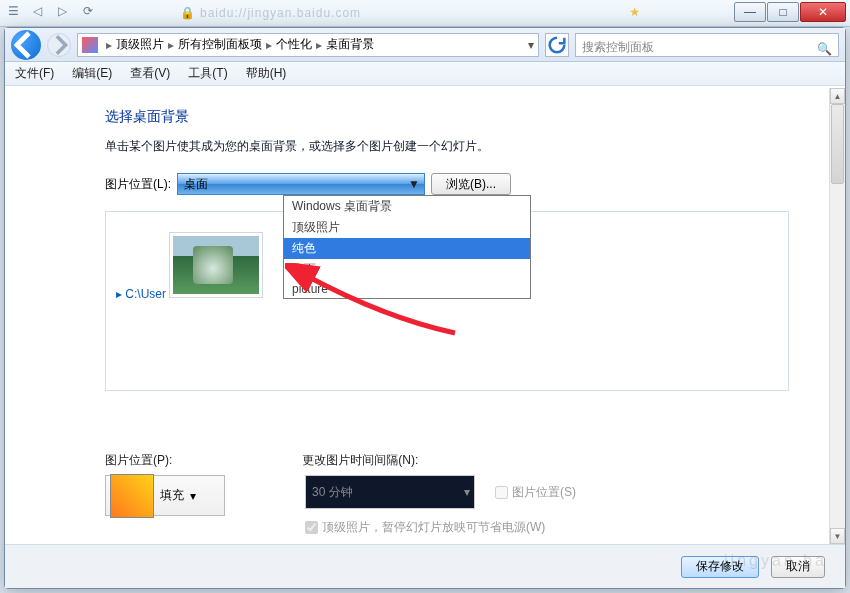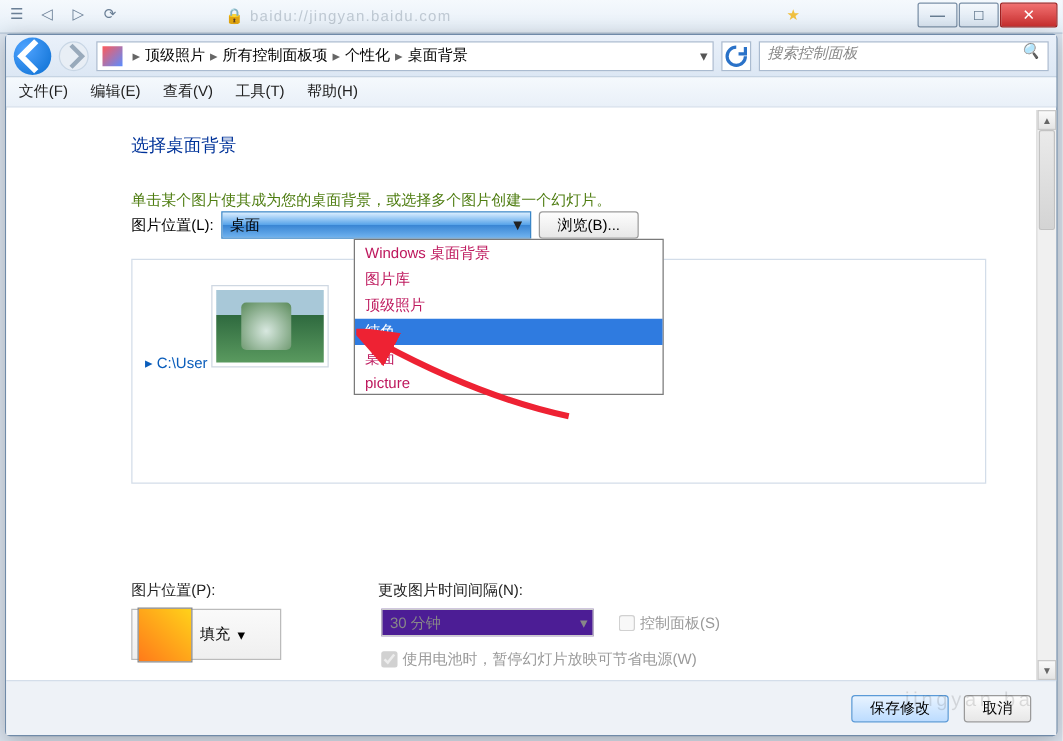--- a/index.html
+++ b/index.html
@@ -16,51 +16,51 @@
 
 .explorer{position:absolute;left:4px;top:27px;right:4px;bottom:4px;background:#fff;border:1px solid #6f8aa8;border-radius:4px;box-shadow:0 4px 18px rgba(0,0,0,.25)}
 .nav-row{height:34px;background:linear-gradient(#eaf1fa,#dce7f4);border-bottom:1px solid #b6c7da;display:flex;align-items:center;padding:0 6px;gap:6px}
 .nav-back{width:30px;height:30px;border-radius:50%;background:radial-gradient(circle at 30% 30%,#4fa3ff,#0a6ed1);display:flex;align-items:center;justify-content:center;color:#fff}
 .nav-fwd{width:24px;height:24px;border-radius:50%;background:#e8eef5;border:1px solid #c8d6e5;display:flex;align-items:center;justify-content:center;color:#9ab}
 .crumb-box{flex:1;height:24px;background:#fff;border:1px solid #aabbd0;display:flex;align-items:center;padding:0 4px}
 .crumb-icon{width:16px;height:16px;background:linear-gradient(135deg,#ff5a5a,#5a8cff);margin-right:4px}
 .crumb-sep{color:#666;margin:0 4px}
 .crumb-drop{margin-left:auto;color:#555}
 .refresh{width:24px;height:24px;border:1px solid #aabbd0;background:#fff;display:flex;align-items:center;justify-content:center;color:#2a72c8}
-.search-box{width:232px;height:24px;background:#fff;border:1px solid #aabbd0;display:flex;align-items:flex-start;padding:0 6px;color:#888;font-style:italic;position:relative}
+.search-box{width:264px;height:24px;background:#fff;border:1px solid #aabbd0;display:flex;align-items:flex-end;padding:0 6px;color:#888;position:relative}
 .search-box .mag{position:absolute;right:6px;color:#3a7ac8}
 
 .menu-row{height:24px;background:linear-gradient(#f5f9fd,#e9f0f8);border-bottom:1px solid #d4deea;display:flex;align-items:center;padding:0 10px;gap:18px;color:#222}
 
 .content{position:absolute;top:60px;left:0;right:16px;bottom:44px;background:#fff;padding:20px 40px 0 100px;overflow:hidden}
-.page-title{color:#003399;font-size:14px;margin-bottom:26px}
-.page-sub{color:#4d7c0f;}
+.page-title{color:#003399;font-size:14px;margin-bottom:12px}
+.page-sub{color:#0f172a;margin-bottom:18px}
 .row{display:flex;align-items:center;gap:6px;margin-bottom:6px}
 .combo{width:248px;height:22px;background:linear-gradient(#dbeeff,#5aa5ea 48%,#3a86d4 52%,#6fb2ef);border:1px solid #3a86c8;color:#000;display:flex;align-items:center;padding:0 6px;position:relative}
 .combo .arrow{position:absolute;right:4px;color:#222}
 .btn{height:22px;padding:0 14px;background:linear-gradient(#fdfdfd,#e7e7e7);border:1px solid #9a9a9a;border-radius:3px;color:#000;display:flex;align-items:center}
 .btn.small{padding:0 10px}
 .drop-list{position:absolute;left:178px;top:22px;width:248px;background:#fff;border:1px solid #7a7a7a;z-index:50}
-.drop-list .opt{padding:2px 8px;color:#be185d}
+.drop-list .opt{padding:2px 8px;color:#404040}
 .drop-list .opt.sel{background:#2f7be0;color:#fff}
 .rel{position:relative}
 .below-row{margin-top:8px;display:flex;gap:10px}
 .pic-panel{margin-top:16px;border:1px solid #d3dde9;height:180px;padding:10px;position:relative}
 .pic-panel .path{color:#0a5dbb;font-size:12px}
 .thumb-wrap{display:inline-block;margin-top:10px;border:1px solid #cfd8e2;padding:3px;position:relative;background:#fff}
 .thumb-wrap input{position:absolute;left:4px;top:4px}
 .thumb{width:86px;height:58px;background:linear-gradient(180deg,#a8c8d8 0%,#a8c8d8 35%,#2f6a3f 35%,#5a9a5f 100%);position:relative}
 .thumb::after{content:"";position:absolute;left:20px;top:10px;width:40px;height:38px;background:radial-gradient(circle at 50% 60%,#d8e8e0,#5a8a5a);border-radius:4px}
 
 .bottom-opts{position:absolute;bottom:8px;left:100px;right:40px}
 .bottom-opts .lbls{display:flex;gap:130px;color:#222;margin-bottom:6px}
 .bottom-ctrls{display:flex;gap:80px;align-items:flex-start}
 .fit-combo{width:120px;height:41px;border:1px solid #bbb;display:flex;align-items:center;padding:4px;gap:6px;background:linear-gradient(#fafafa,#efefef)}
 .fit-thumb{width:44px;height:44px;background:linear-gradient(45deg,#ff7a1a,#ffd21a);border:1px solid #888}
-.interval-combo{width:170px;height:22px;border:1px solid #ccc;background:#4c1d95;color:#888;display:flex;align-items:center;padding:0 6px;position:relative}
+.interval-combo{width:170px;height:34px;border:1px solid #ccc;background:#0f172a;color:#888;display:flex;align-items:center;padding:0 6px;position:relative}
 .interval-combo .arrow{position:absolute;right:4px}
 .chk{display:flex;align-items:center;gap:4px;color:#666}
 .chk.dis{color:#9a9a9a}
 .chk input{margin:0}
 .col2{display:flex;flex-direction:column;gap:10px}
 
 .footer{position:absolute;bottom:0;left:0;right:0;height:44px;background:#eef2f7;border-top:1px solid #d4deea;display:flex;align-items:center;justify-content:flex-end;padding:0 20px;gap:12px}
 .btn.primary{background:linear-gradient(#e8f3ff,#bcdcff);border-color:#5a9ad8}
 
 .scrollbar{position:absolute;right:0;top:60px;bottom:44px;width:16px;background:#f0f0f0;border-left:1px solid #dcdcdc}
@@ -151,21 +151,20 @@
       <div class="combo">
         <span>桌面</span>
         <span class="arrow">▼</span>
       </div>
       <div class="btn">
           <span>浏览(B)...</span>
         </div>
 
       <div class="drop-list">
         <div class="opt">Windows 桌面背景</div>
-        <div class="opt">图片库</div>
         <div class="opt">顶级照片</div>
         <div class="opt sel">纯色</div>
         <div class="opt">桌面</div>
         <div class="opt">picture</div>
       </div>
     </div>
 
 
     <div class="pic-panel">
       <span class="path">▸ <span>C:\User</span></span>
@@ -188,26 +187,26 @@
           <span>▾</span>
         </div>
         <div class="col2">
           <div style="display:flex;gap:20px;align-items:center">
             <div class="interval-combo">
               <span>30 分钟</span>
               <span class="arrow">▾</span>
             </div>
             <label class="chk dis">
               <input type="checkbox" disabled="" style="">
-              <span>控制面板(S)</span>
+              <span>图片位置(S)</span>
             </label>
           </div>
           <label class="chk dis">
             <input type="checkbox" checked="" disabled="" style="">
-            <span>使用电池时，暂停幻灯片放映可节省电源(W)</span>
+            <span>顶级照片，暂停幻灯片放映可节省电源(W)</span>
           </label>
         </div>
       </div>
     </div>
   </div>
 
   <div class="scrollbar">
     <div class="sbtn">▲</div>
     <div class="thumb-s"></div>
     <div class="sbtn" style="position:absolute;bottom:0;left:0;right:0">▼</div>

